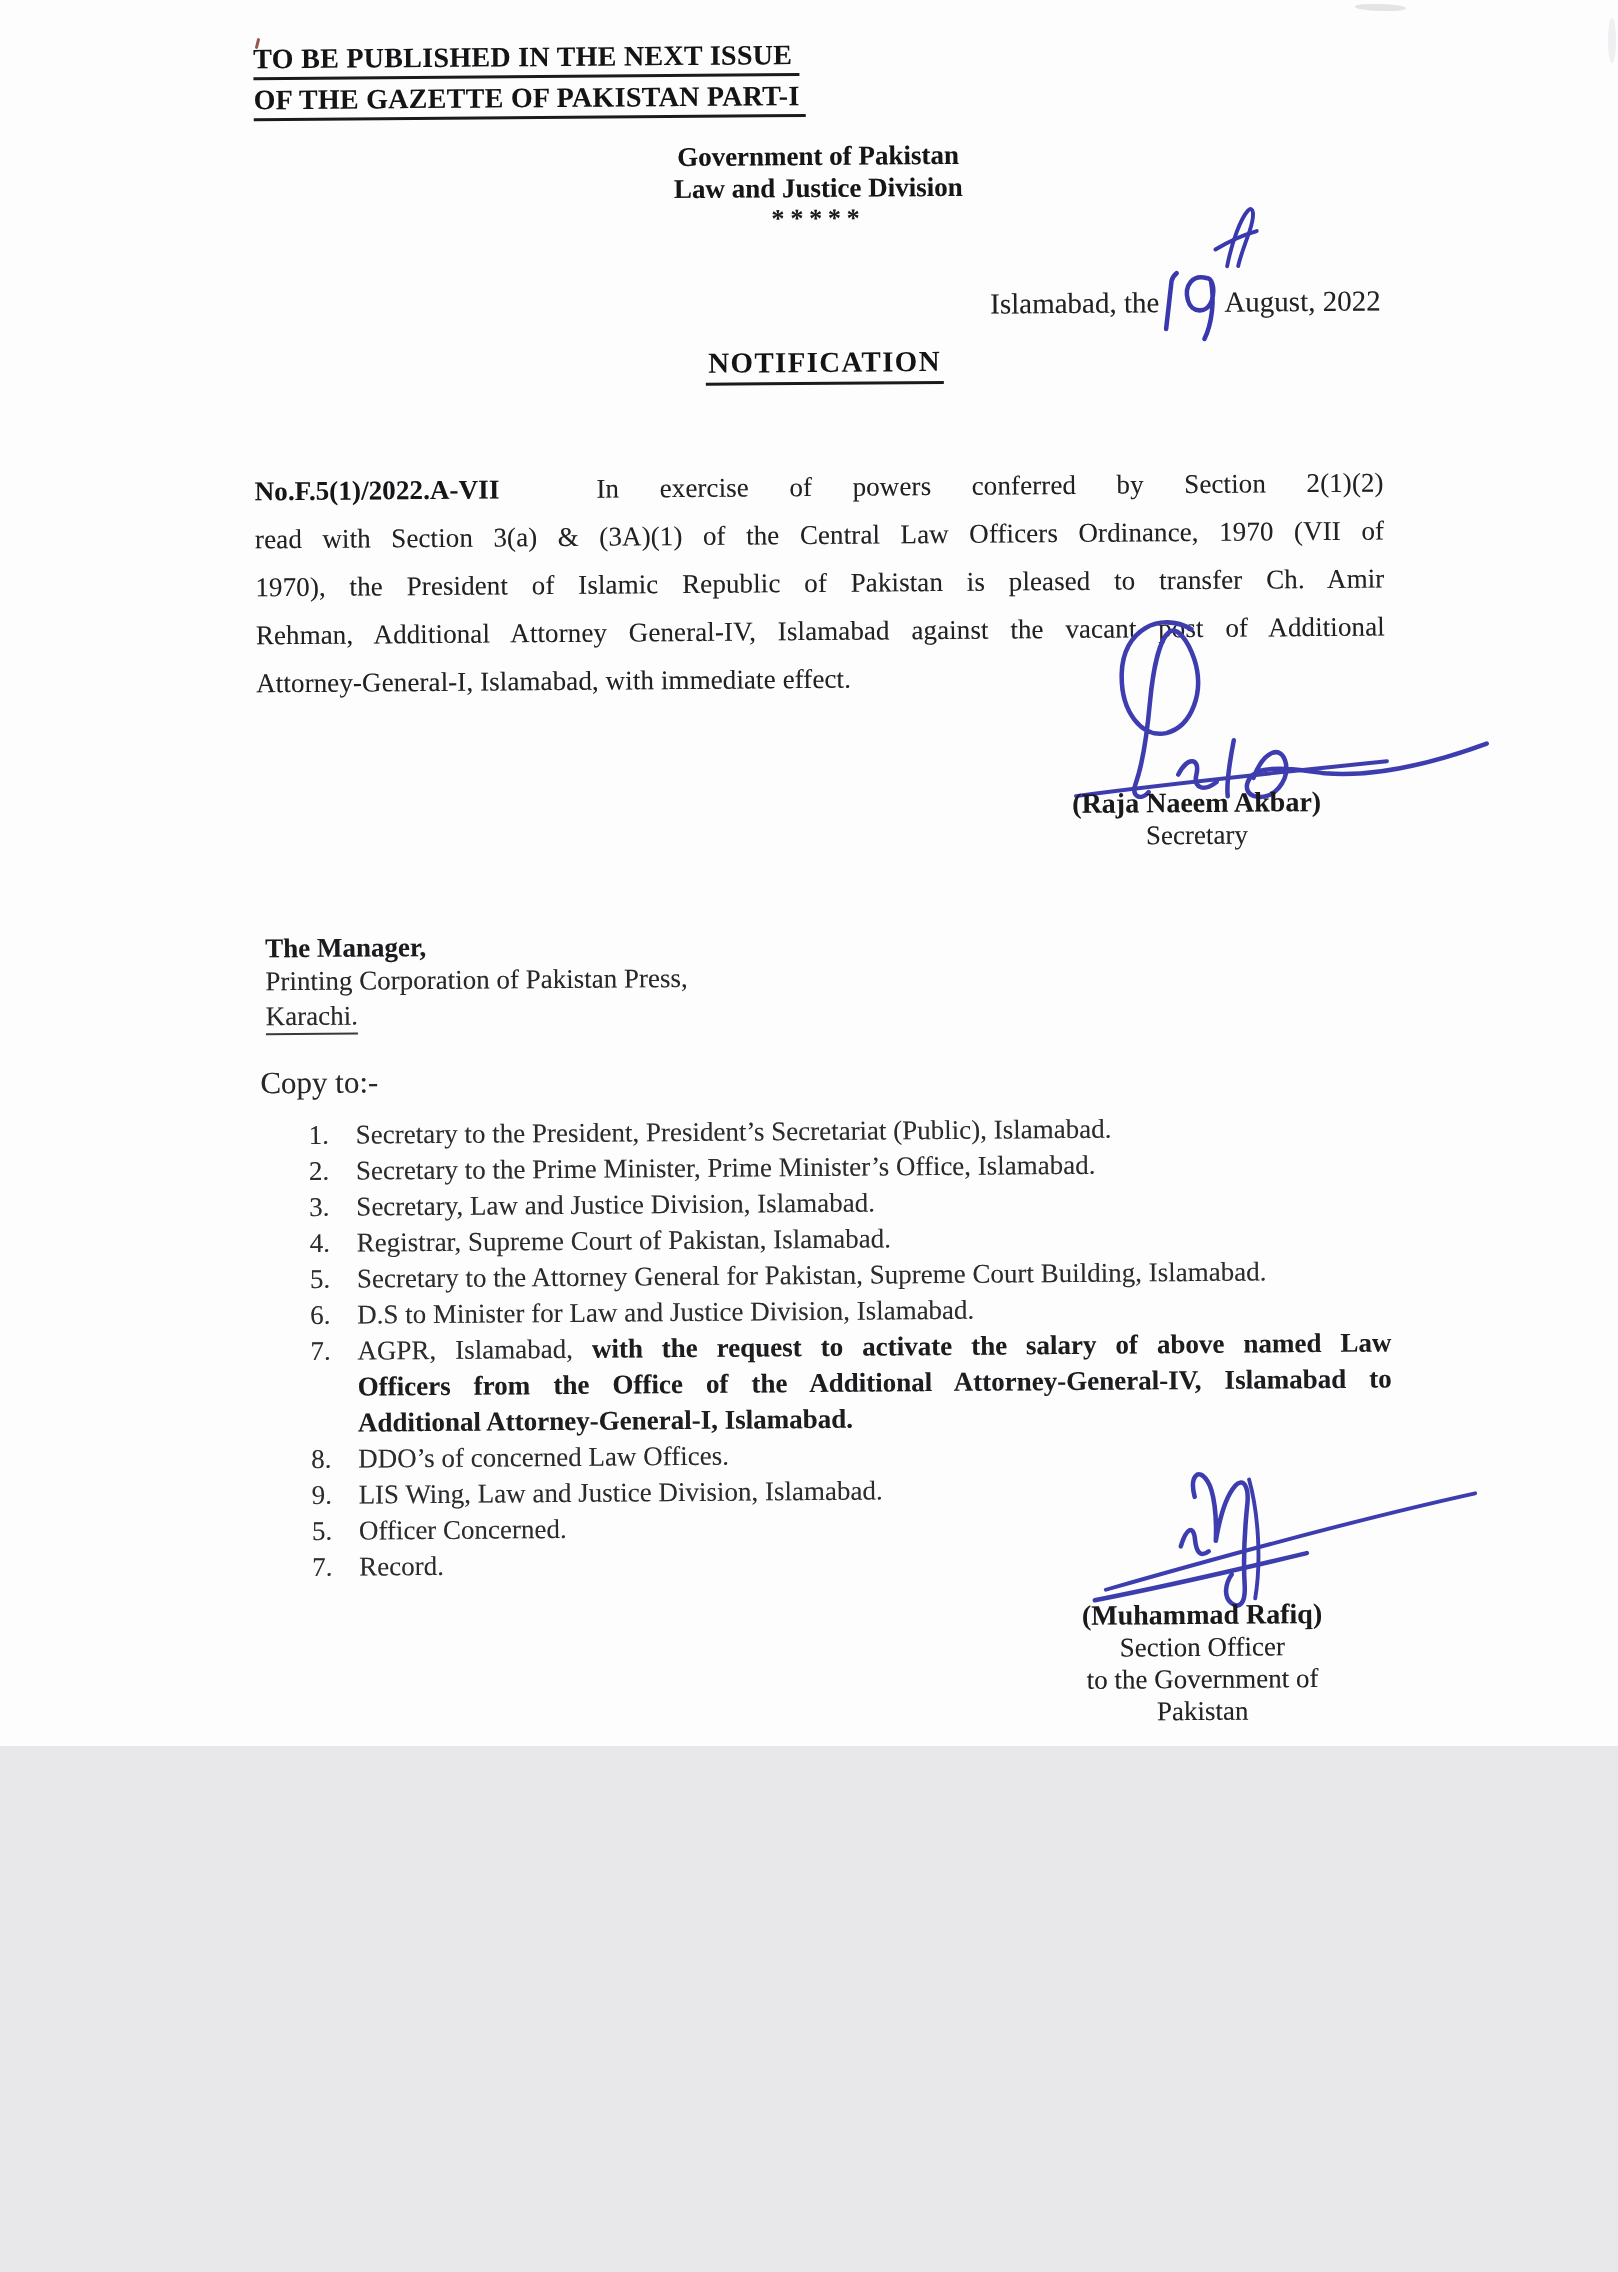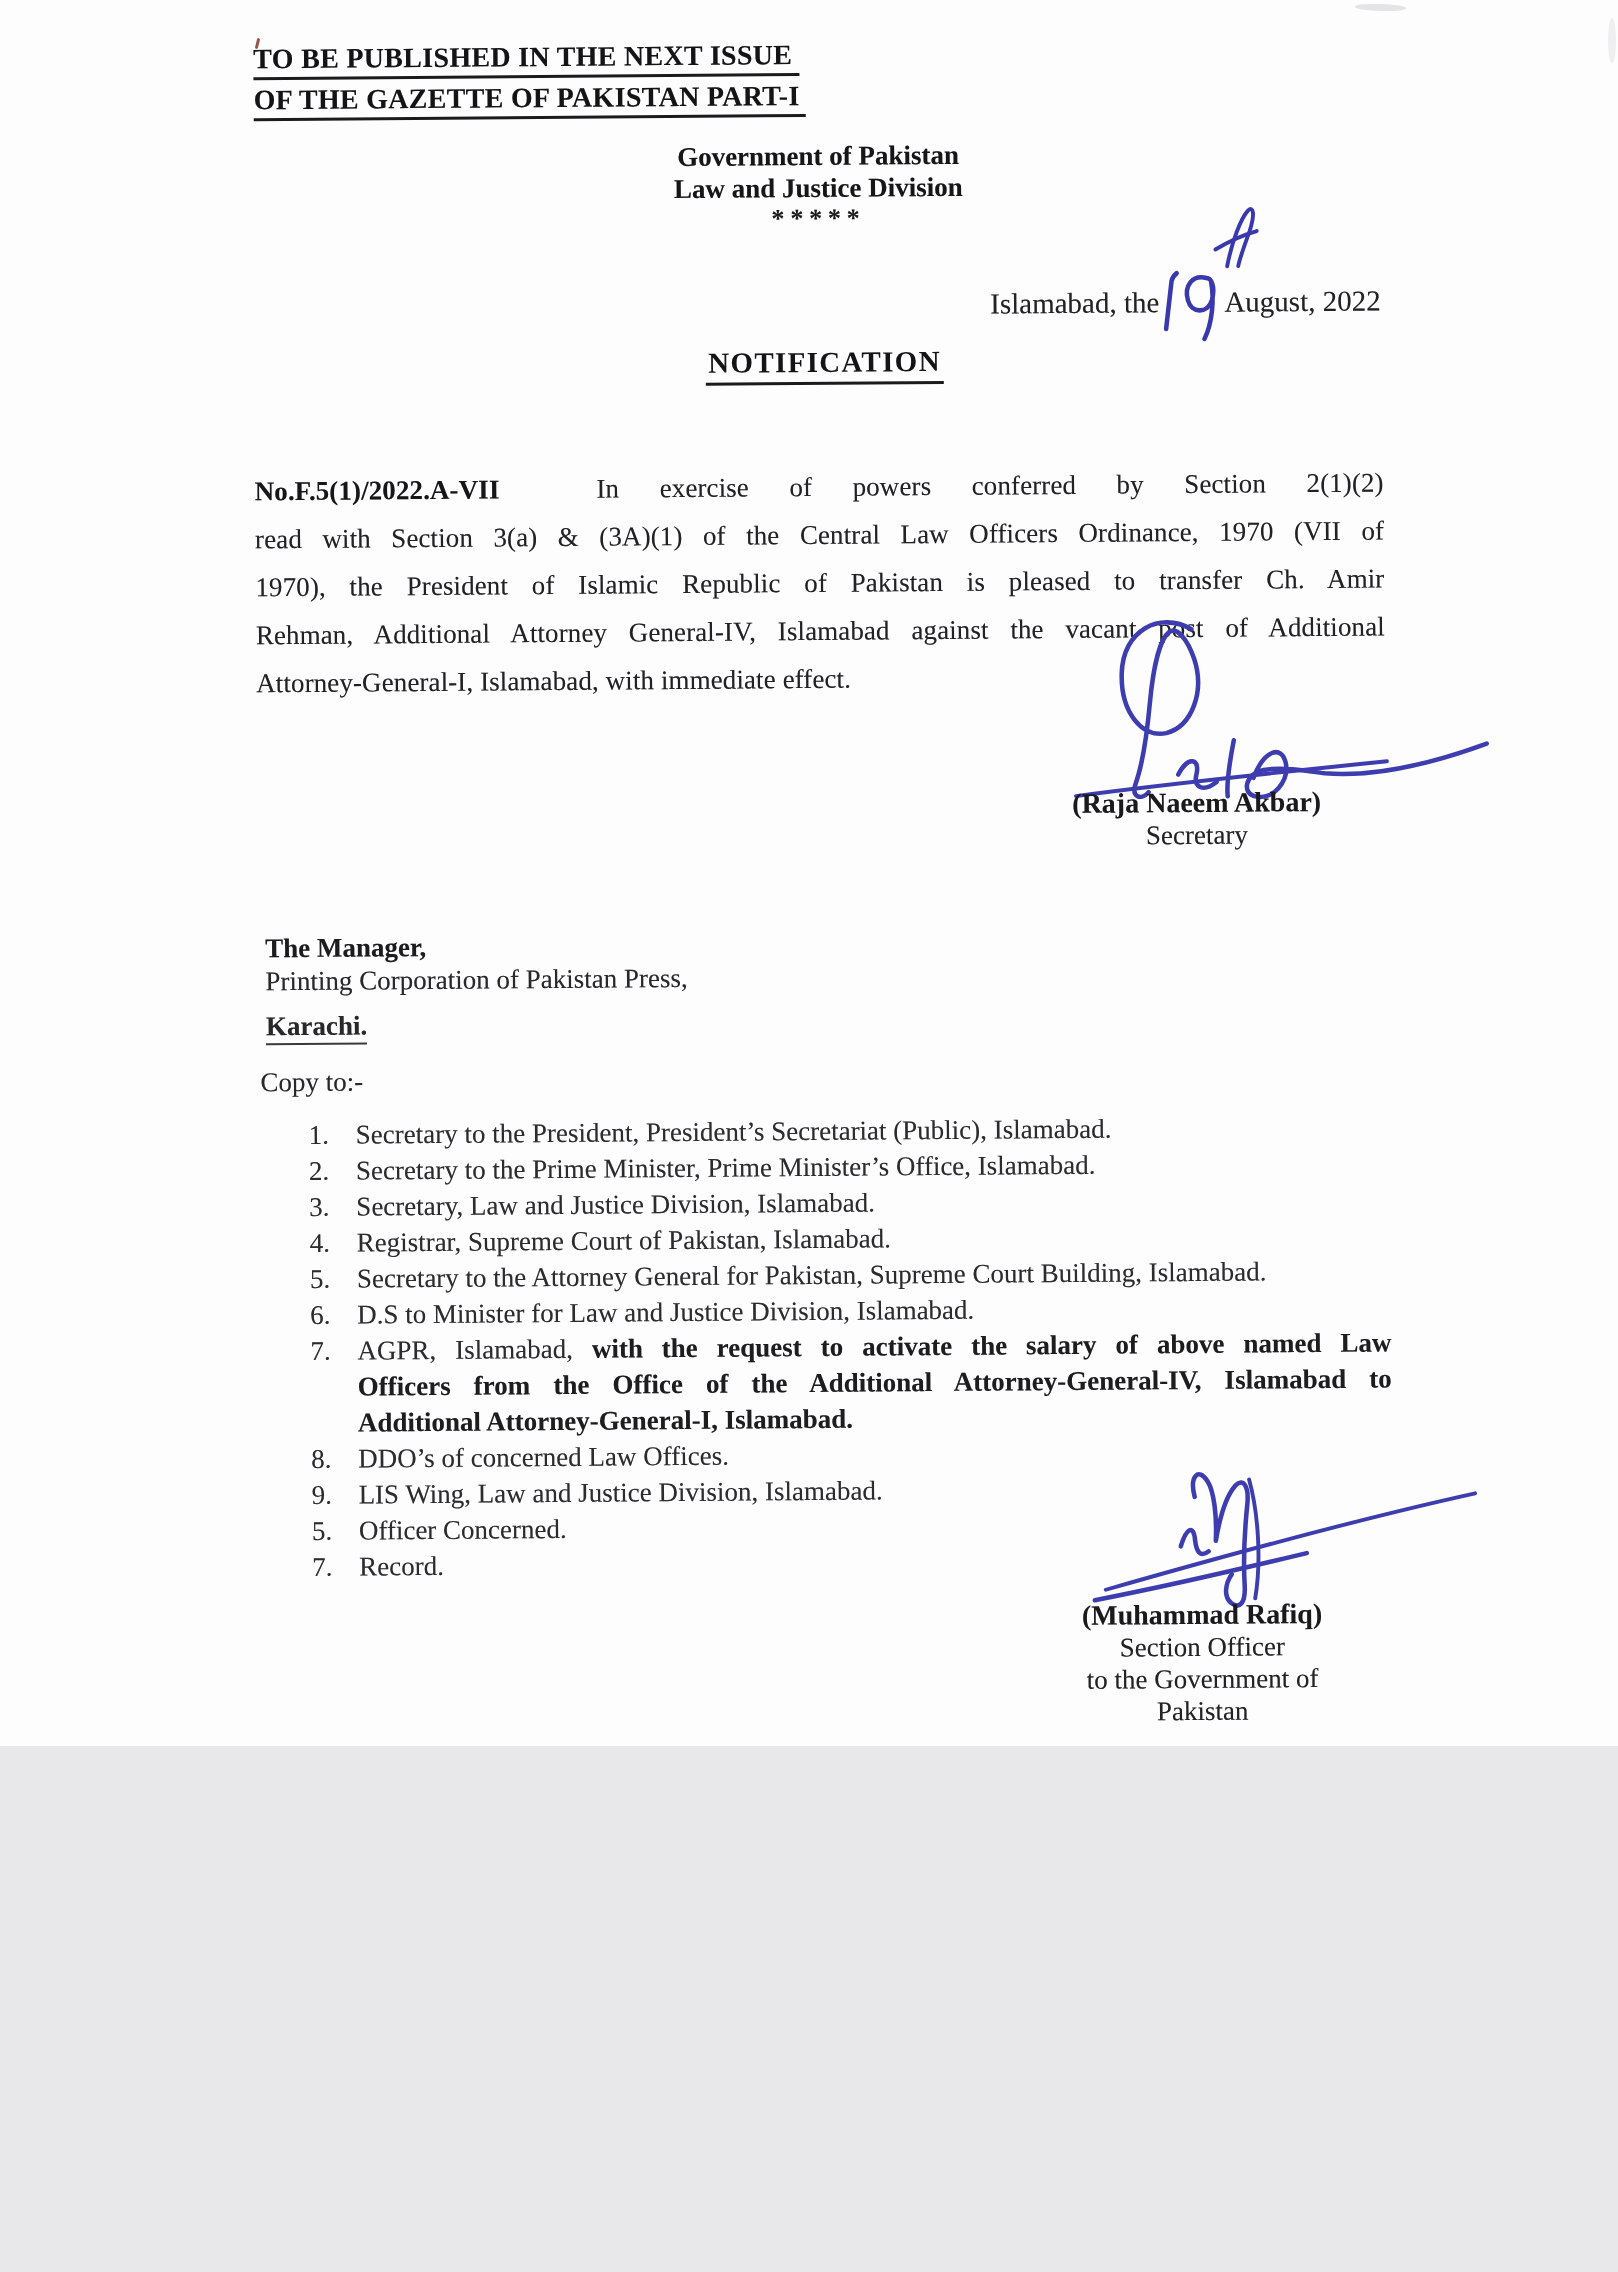--- a/index.html
+++ b/index.html
@@ -48,24 +48,24 @@
   .signer1{position:absolute;left:1036px;top:789px;width:325px;text-align:center;}
   .signer2{position:absolute;left:1035px;top:1601px;width:325px;text-align:center;}
   .sig-name{font-size:28px;font-weight:bold;line-height:33px;color:#1a1a1c;}
   .sig-title{font-size:27px;line-height:32px;color:#232326;}
 
   
   .addr{position:absolute;left:266px;top:928px;}
   .addr-l1{font-size:27px;font-weight:bold;line-height:33px;color:#1c1c1f;}
   .addr-l2{font-size:27px;line-height:33px;color:#28282b;}
   .addr-l3{display:table;font-size:27px;line-height:29px;color:#28282b;
-    border-bottom:2.6px solid #3a3a3d;padding-bottom:1.9px;margin-top:14px;font-weight:bold;}
-
-  
-  .copy-label{position:absolute;left:260px;top:1063px;font-size:27px;line-height:31px;color:#28282b;}
+    border-bottom:2.6px solid #3a3a3d;padding-bottom:1.9px;margin-top:4px;}
+
+  
+  .copy-label{position:absolute;left:260px;top:1063px;font-size:31px;line-height:31px;color:#28282b;}
   .copy-list{position:absolute;left:308px;top:1113px;width:1081px;}
   .copy-row{display:flex;line-height:36px;}
   .copy-num{flex:0 0 47px;font-size:27px;color:#2c2c2f;}
   .copy-text{flex:1;font-size:27px;color:#2c2c2f;}
   .copy-text b{color:#1d1d20;}
   .copy-text.just{text-align:justify;text-align-last:justify;}
 
   
   .artifact{position:absolute;border-radius:50%;}
 </style>

